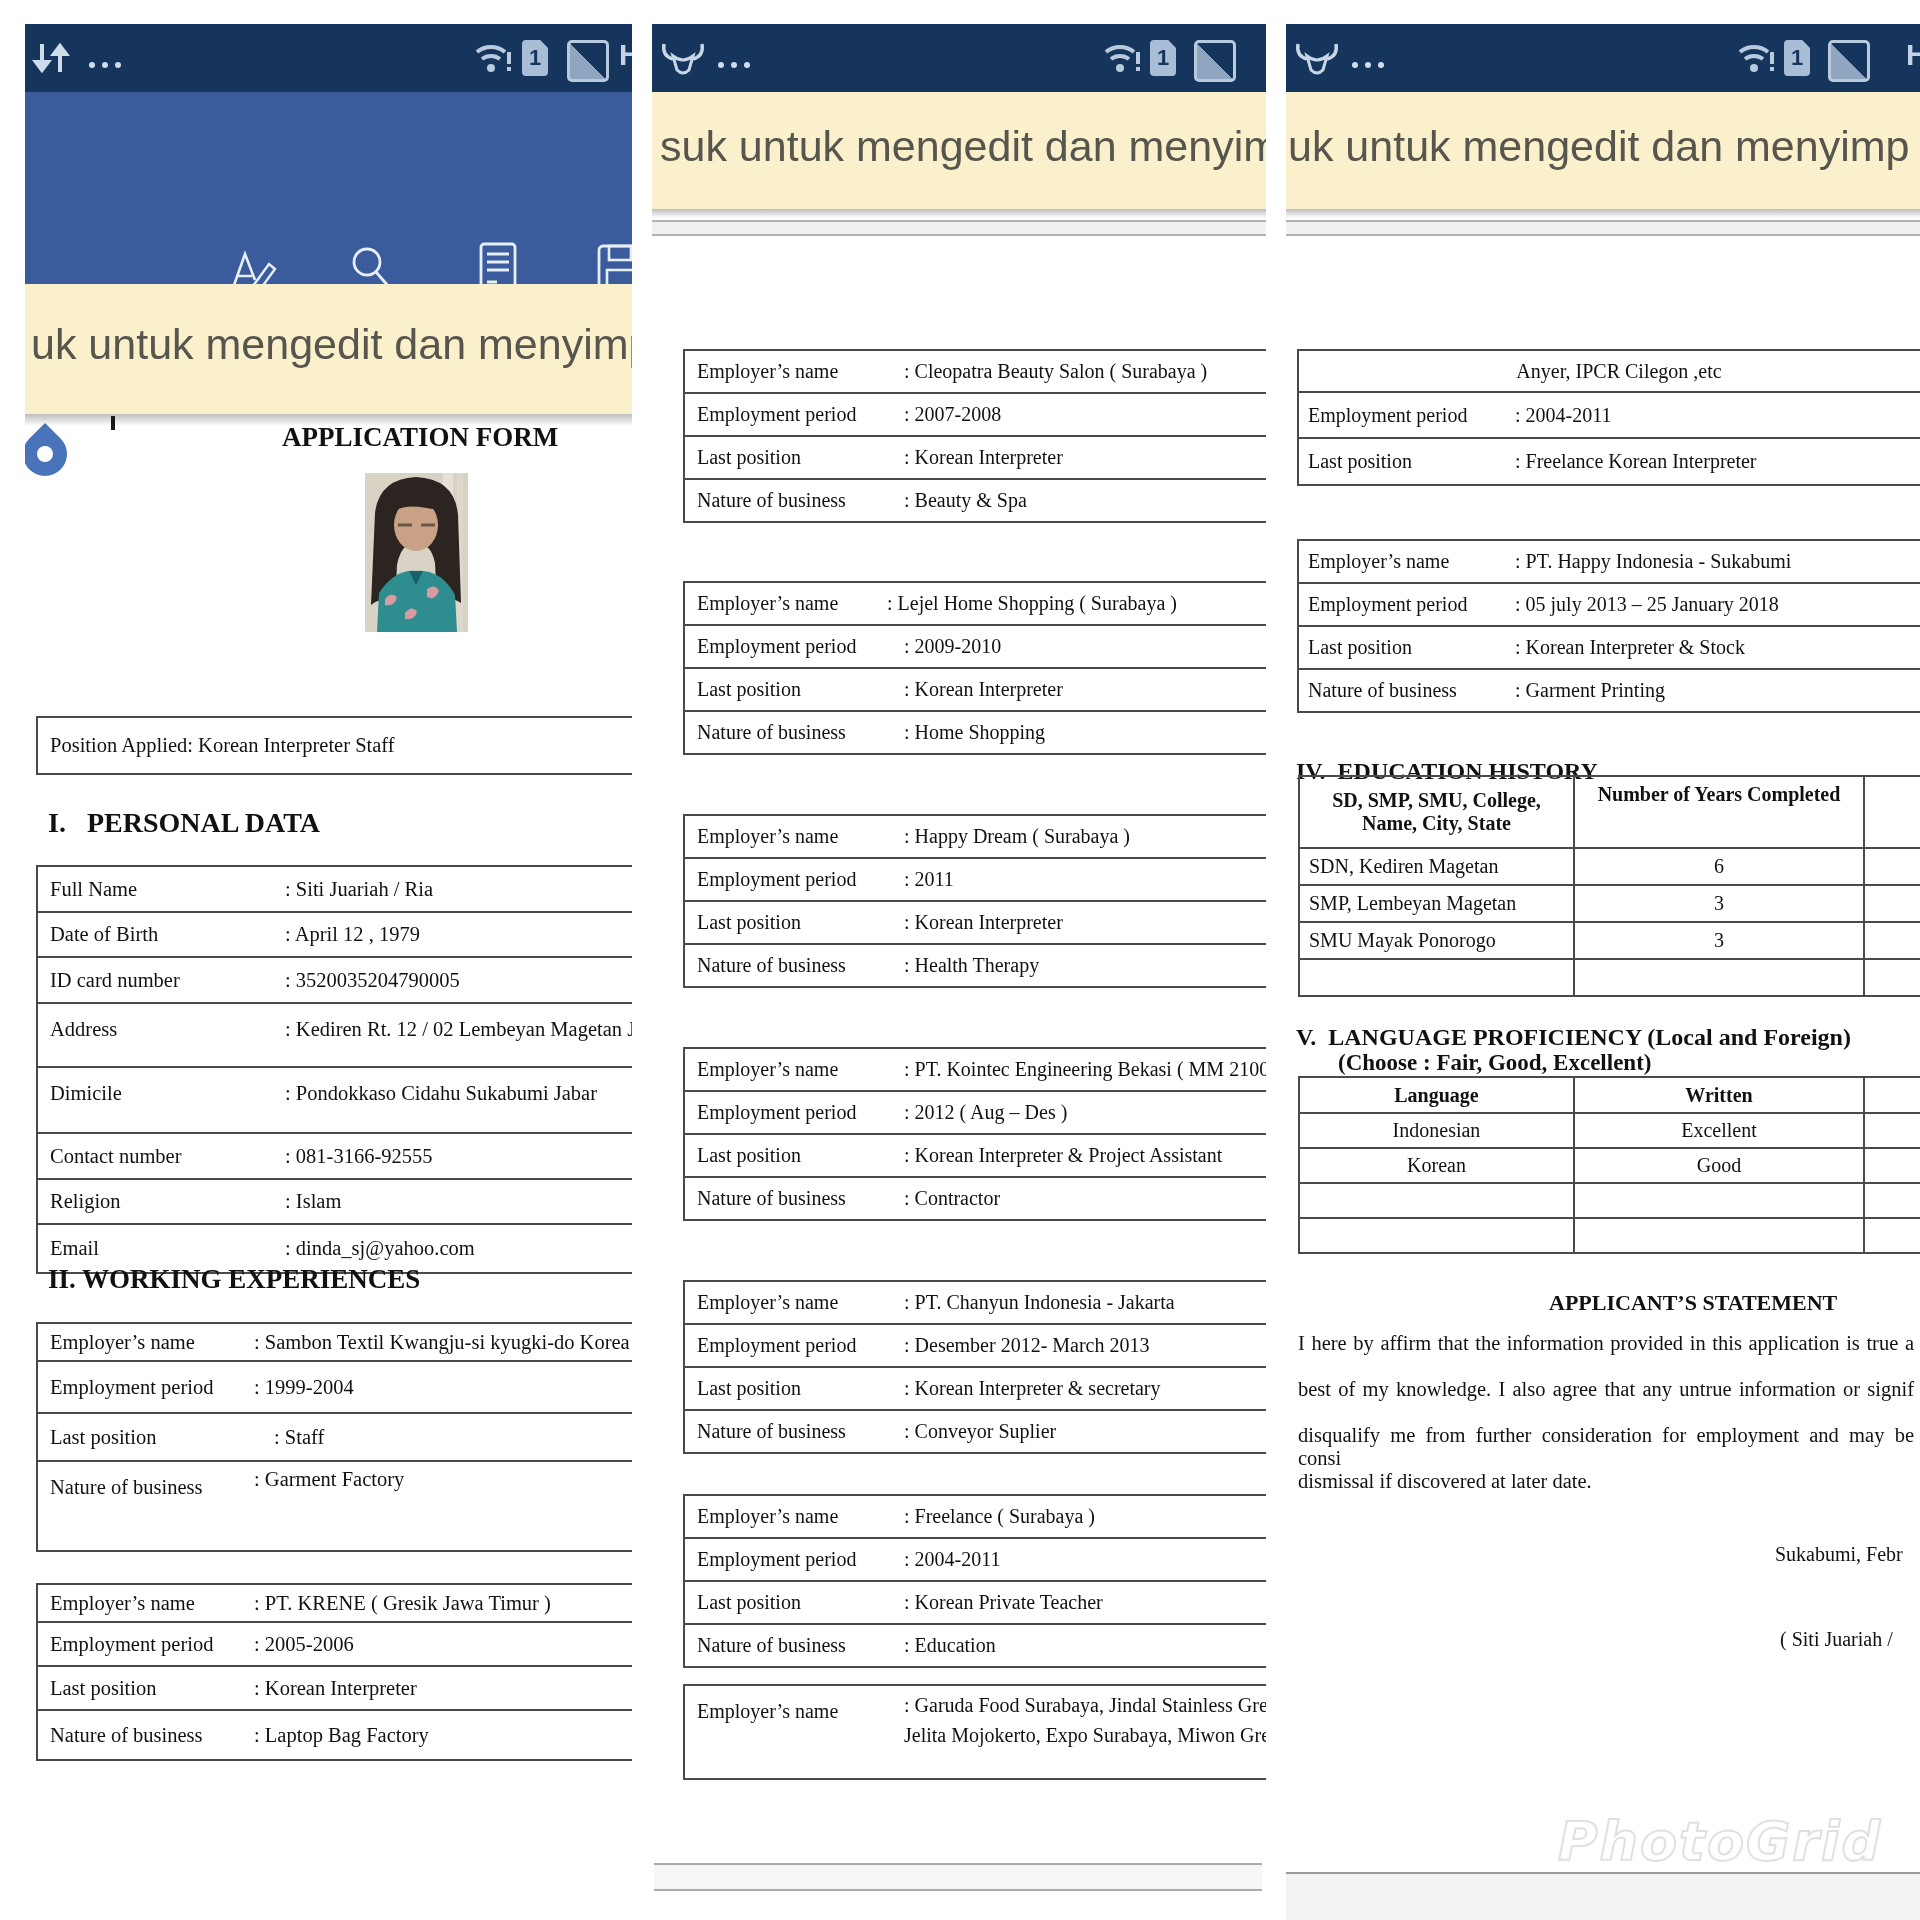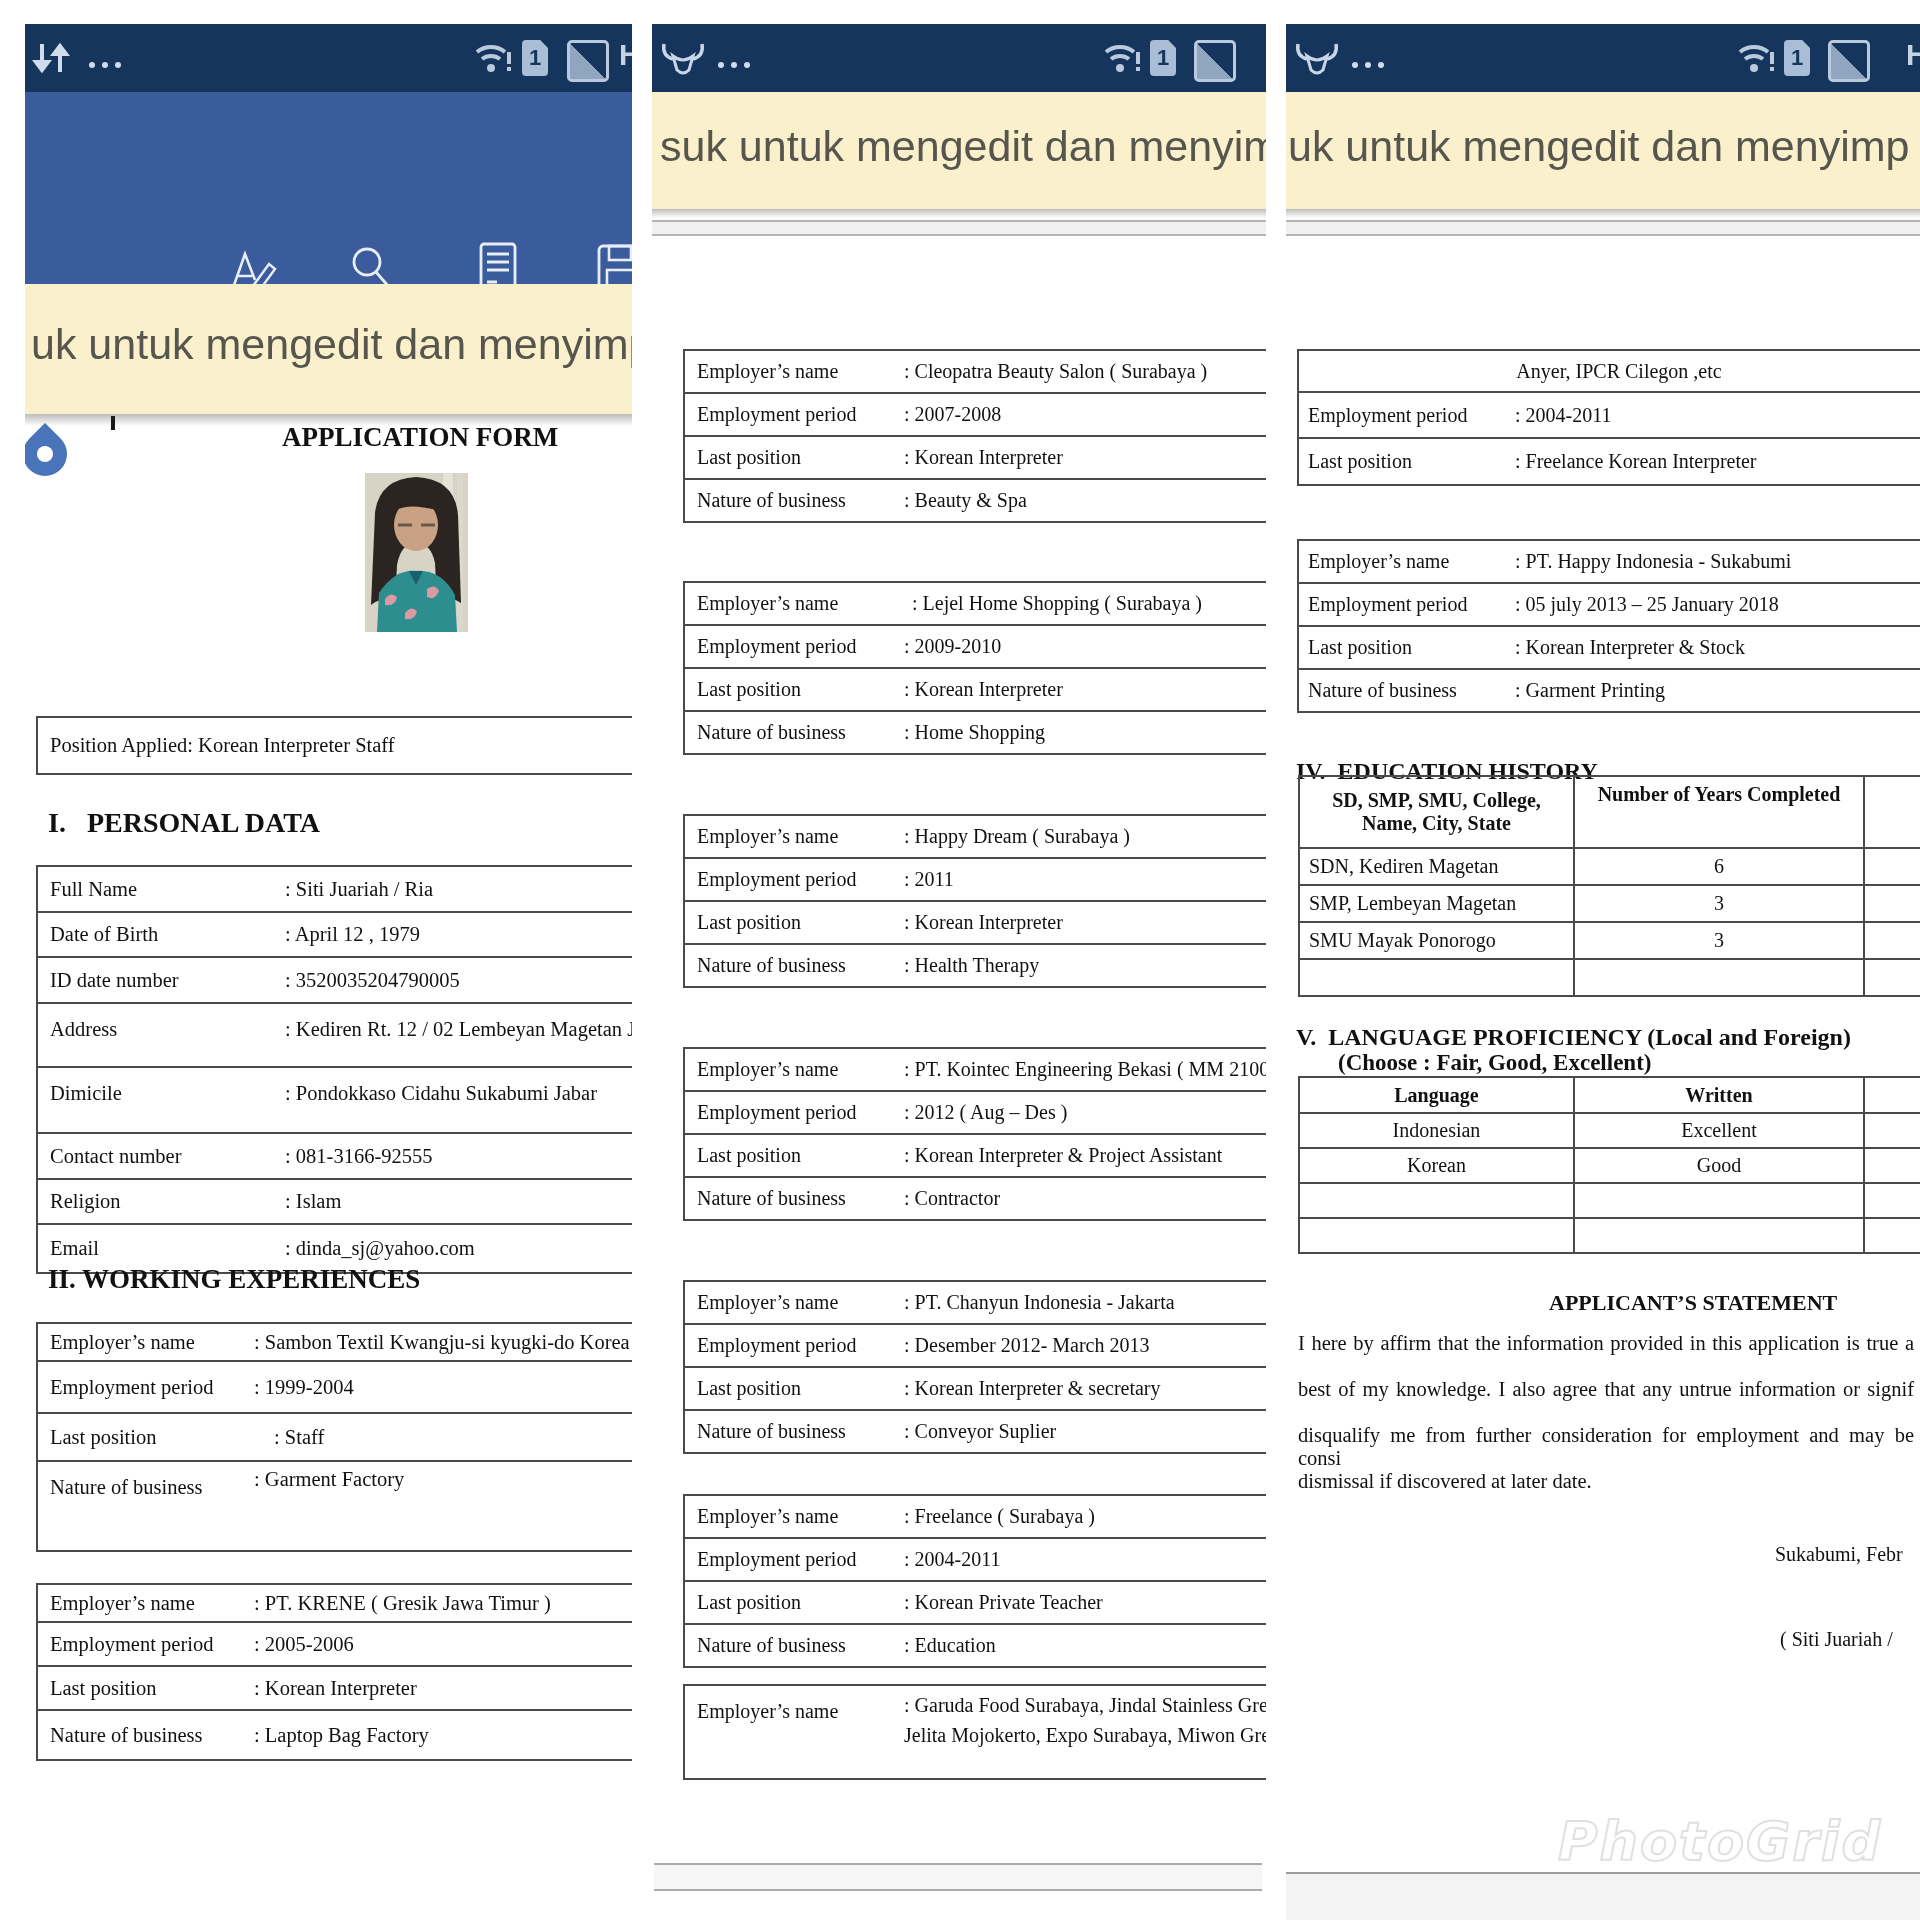--- a/index.html
+++ b/index.html
@@ -153,21 +153,21 @@
   <div class="tbl ltext" style="left:11px;top:841px;width:640px;">
     <div class="trow" style="height:44px;">
       <span class="lab">Full Name</span>
       <span class="val" style="left:247px;">: Siti Juariah / Ria</span>
     </div>
     <div class="trow" style="height:43px;">
       <span class="lab">Date of Birth</span>
       <span class="val" style="left:247px;">: April 12 , 1979</span>
     </div>
     <div class="trow" style="height:44px;">
-      <span class="lab">ID date number</span>
+      <span class="lab">ID card number</span>
       <span class="val" style="left:247px;">: 3520035204790005</span>
     </div>
     <div class="trow row-top" style="height:48px;">
       <span class="lab">Address</span>
       <span class="val" style="left:247px;">: Kediren Rt. 12 / 02 Lembeyan Magetan Jaw</span>
     </div>
     <div class="trow row-top" style="height:50px;">
       <span class="lab">Dimicile</span>
       <span class="val" style="left:247px;">: Pondokkaso Cidahu Sukabumi Jabar</span>
     </div>
@@ -273,21 +273,21 @@
       </div>
     <div class="trow" style="height:41px;">
         <span class="lab">Nature of business</span>
         <span class="val" style="left:219px;">: Beauty &amp; Spa</span>
       </div>
   </div>
 
   <div class="tbl mtext" style="left:31px;top:557px;width:700px;">
     <div class="trow" style="height:41px;">
         <span class="lab">Employer’s name</span>
-        <span class="val" style="left:227px;">: Lejel Home Shopping ( Surabaya )</span>
+        <span class="val" style="left:202px;">: Lejel Home Shopping ( Surabaya )</span>
       </div>
     <div class="trow" style="height:41px;">
         <span class="lab">Employment period</span>
         <span class="val" style="left:219px;">: 2009-2010</span>
       </div>
     <div class="trow" style="height:41px;">
         <span class="lab">Last position</span>
         <span class="val" style="left:219px;">: Korean Interpreter</span>
       </div>
     <div class="trow" style="height:41px;">

